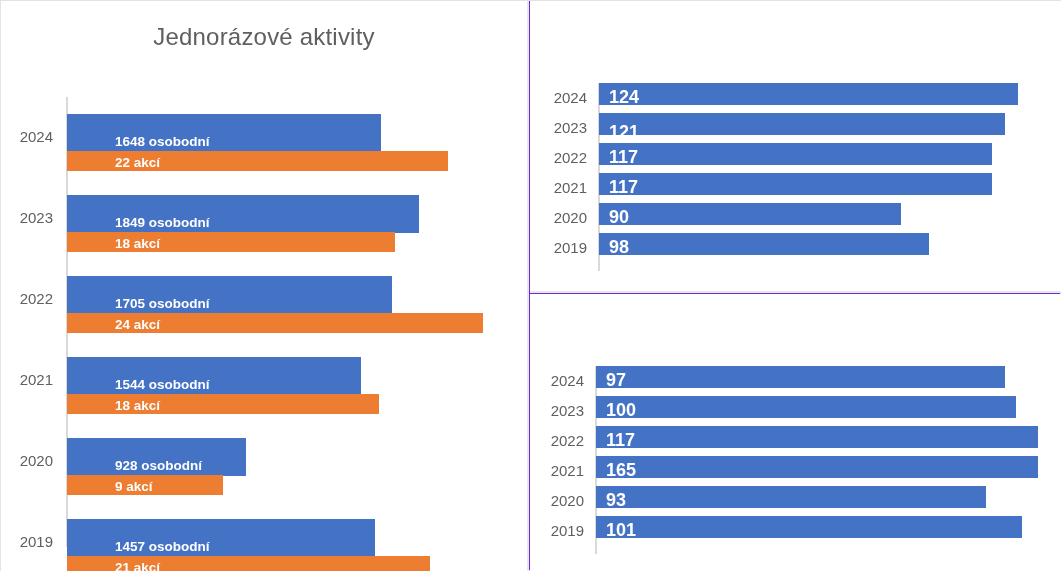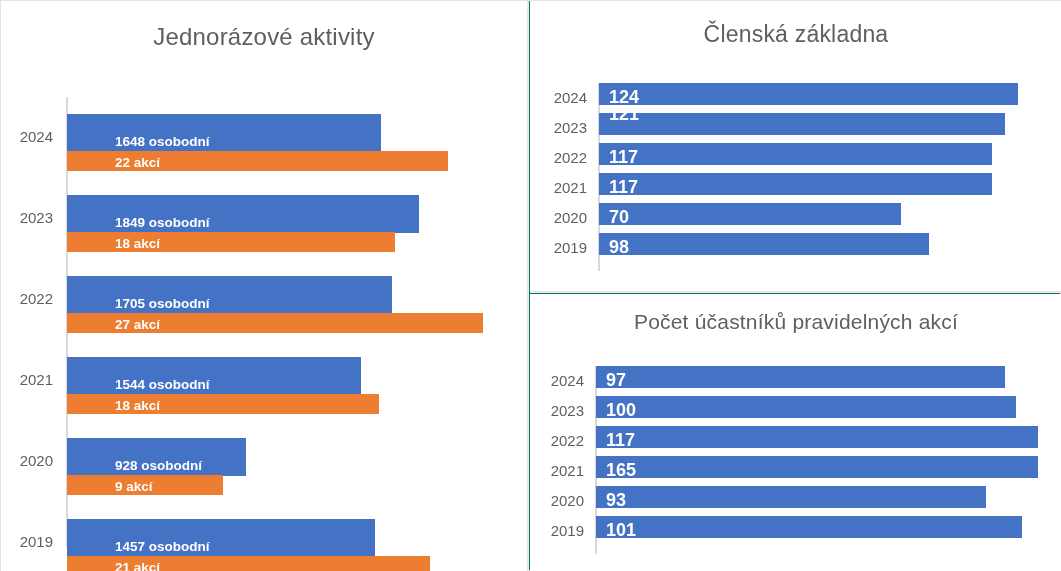--- a/index.html
+++ b/index.html
@@ -1,18 +1,18 @@
 <!DOCTYPE html>
 <html><head>
 <meta charset="utf-8">
 <style>
   html,body{margin:0;padding:0;background:#ffffff;}
   body{width:1061px;height:571px;font-family:"Liberation Sans",sans-serif;overflow:hidden;}
 
-  #dashboard{position:relative;width:1061px;height:571px;background:#0f766e;box-sizing:border-box;
+  #dashboard{position:relative;width:1061px;height:571px;background:#6d28d9;box-sizing:border-box;
              border:1px solid #e3e3e3;}
 
   .panel{position:absolute;background:#ffffff;box-sizing:border-box;overflow:hidden;}
 
   #panel-left{left:0;top:0;width:528px;height:571px;border-right:2px solid #e8e8e8;}
   #panel-top-right{left:529px;top:0;width:532px;height:292px;border-bottom:2px solid #e8e8e8;}
   #panel-bottom-right{left:529px;top:293px;width:532px;height:278px;}
 
   .chart-title{position:absolute;left:0;right:0;text-align:center;color:#5f5f5f;
                font-weight:400;letter-spacing:.2px;white-space:nowrap;}
@@ -70,21 +70,21 @@
       <div class="cat-label" style="top:113px">2023</div>
       <div class="bar bar-blue" style="left:0;top:98px;width:352px"></div>
       <div class="bar bar-orange" style="left:0;top:135px;width:328px"></div>
       <div class="bar-label" style="top:119px">1849 osobodní</div>
       <div class="bar-label" style="top:140px">18 akcí</div>
 
       <div class="cat-label" style="top:194px">2022</div>
       <div class="bar bar-blue" style="left:0;top:179px;width:325px"></div>
       <div class="bar bar-orange" style="left:0;top:216px;width:416px"></div>
       <div class="bar-label" style="top:200px">1705 osobodní</div>
-      <div class="bar-label" style="top:221px">27 akcí</div>
+      <div class="bar-label" style="top:221px">24 akcí</div>
 
       <div class="cat-label" style="top:275px">2021</div>
       <div class="bar bar-blue" style="left:0;top:260px;width:294px"></div>
       <div class="bar bar-orange" style="left:0;top:297px;width:312px"></div>
       <div class="bar-label" style="top:281px">1544 osobodní</div>
       <div class="bar-label" style="top:302px">18 akcí</div>
 
       <div class="cat-label" style="top:356px">2020</div>
       <div class="bar bar-blue" style="left:0;top:341px;width:179px"></div>
       <div class="bar bar-orange" style="left:0;top:378px;width:156px"></div>
@@ -93,53 +93,51 @@
 
       <div class="cat-label" style="top:437px">2019</div>
       <div class="bar bar-blue" style="left:0;top:422px;width:308px"></div>
       <div class="bar bar-orange" style="left:0;top:459px;width:363px"></div>
       <div class="bar-label" style="top:443px">1457 osobodní</div>
       <div class="bar-label" style="top:464px">21 akcí</div>
     </div>
   </div>
 
   <div class="panel" id="panel-top-right">
-    <div class="chart-title">Členská základna</div>
 
     <div class="plot mini" id="plot-top-right">
       <div class="axis-line"></div>
 
       <div class="cat-label" style="top:7px">2024</div>
       <div class="bar bar-blue" style="left:0;top:0;width:419px"></div>
       <div class="bar-label" style="top:5px">124</div>
 
       <div class="cat-label" style="top:37px">2023</div>
       <div class="bar bar-blue" style="left:0;top:30px;width:406px"></div>
-      <div class="bar-label" style="top:22px">121</div>
+      <div class="bar-label" style="top:40px">121</div>
 
       <div class="cat-label" style="top:67px">2022</div>
       <div class="bar bar-blue" style="left:0;top:60px;width:393px"></div>
       <div class="bar-label" style="top:65px">117</div>
 
       <div class="cat-label" style="top:97px">2021</div>
       <div class="bar bar-blue" style="left:0;top:90px;width:393px"></div>
       <div class="bar-label" style="top:95px">117</div>
 
       <div class="cat-label" style="top:127px">2020</div>
       <div class="bar bar-blue" style="left:0;top:120px;width:302px"></div>
-      <div class="bar-label" style="top:125px">70</div>
+      <div class="bar-label" style="top:125px">90</div>
 
       <div class="cat-label" style="top:157px">2019</div>
       <div class="bar bar-blue" style="left:0;top:150px;width:330px"></div>
       <div class="bar-label" style="top:155px">98</div>
     </div>
   </div>
 
   <div class="panel" id="panel-bottom-right">
-    <div class="chart-title">Počet účastníků pravidelných akcí</div>
 
     <div class="plot mini" id="plot-bottom-right">
       <div class="axis-line"></div>
 
       <div class="cat-label" style="top:7px">2024</div>
       <div class="bar bar-blue" style="left:0;top:0;width:409px"></div>
       <div class="bar-label" style="top:5px">97</div>
 
       <div class="cat-label" style="top:37px">2023</div>
       <div class="bar bar-blue" style="left:0;top:30px;width:420px"></div>

